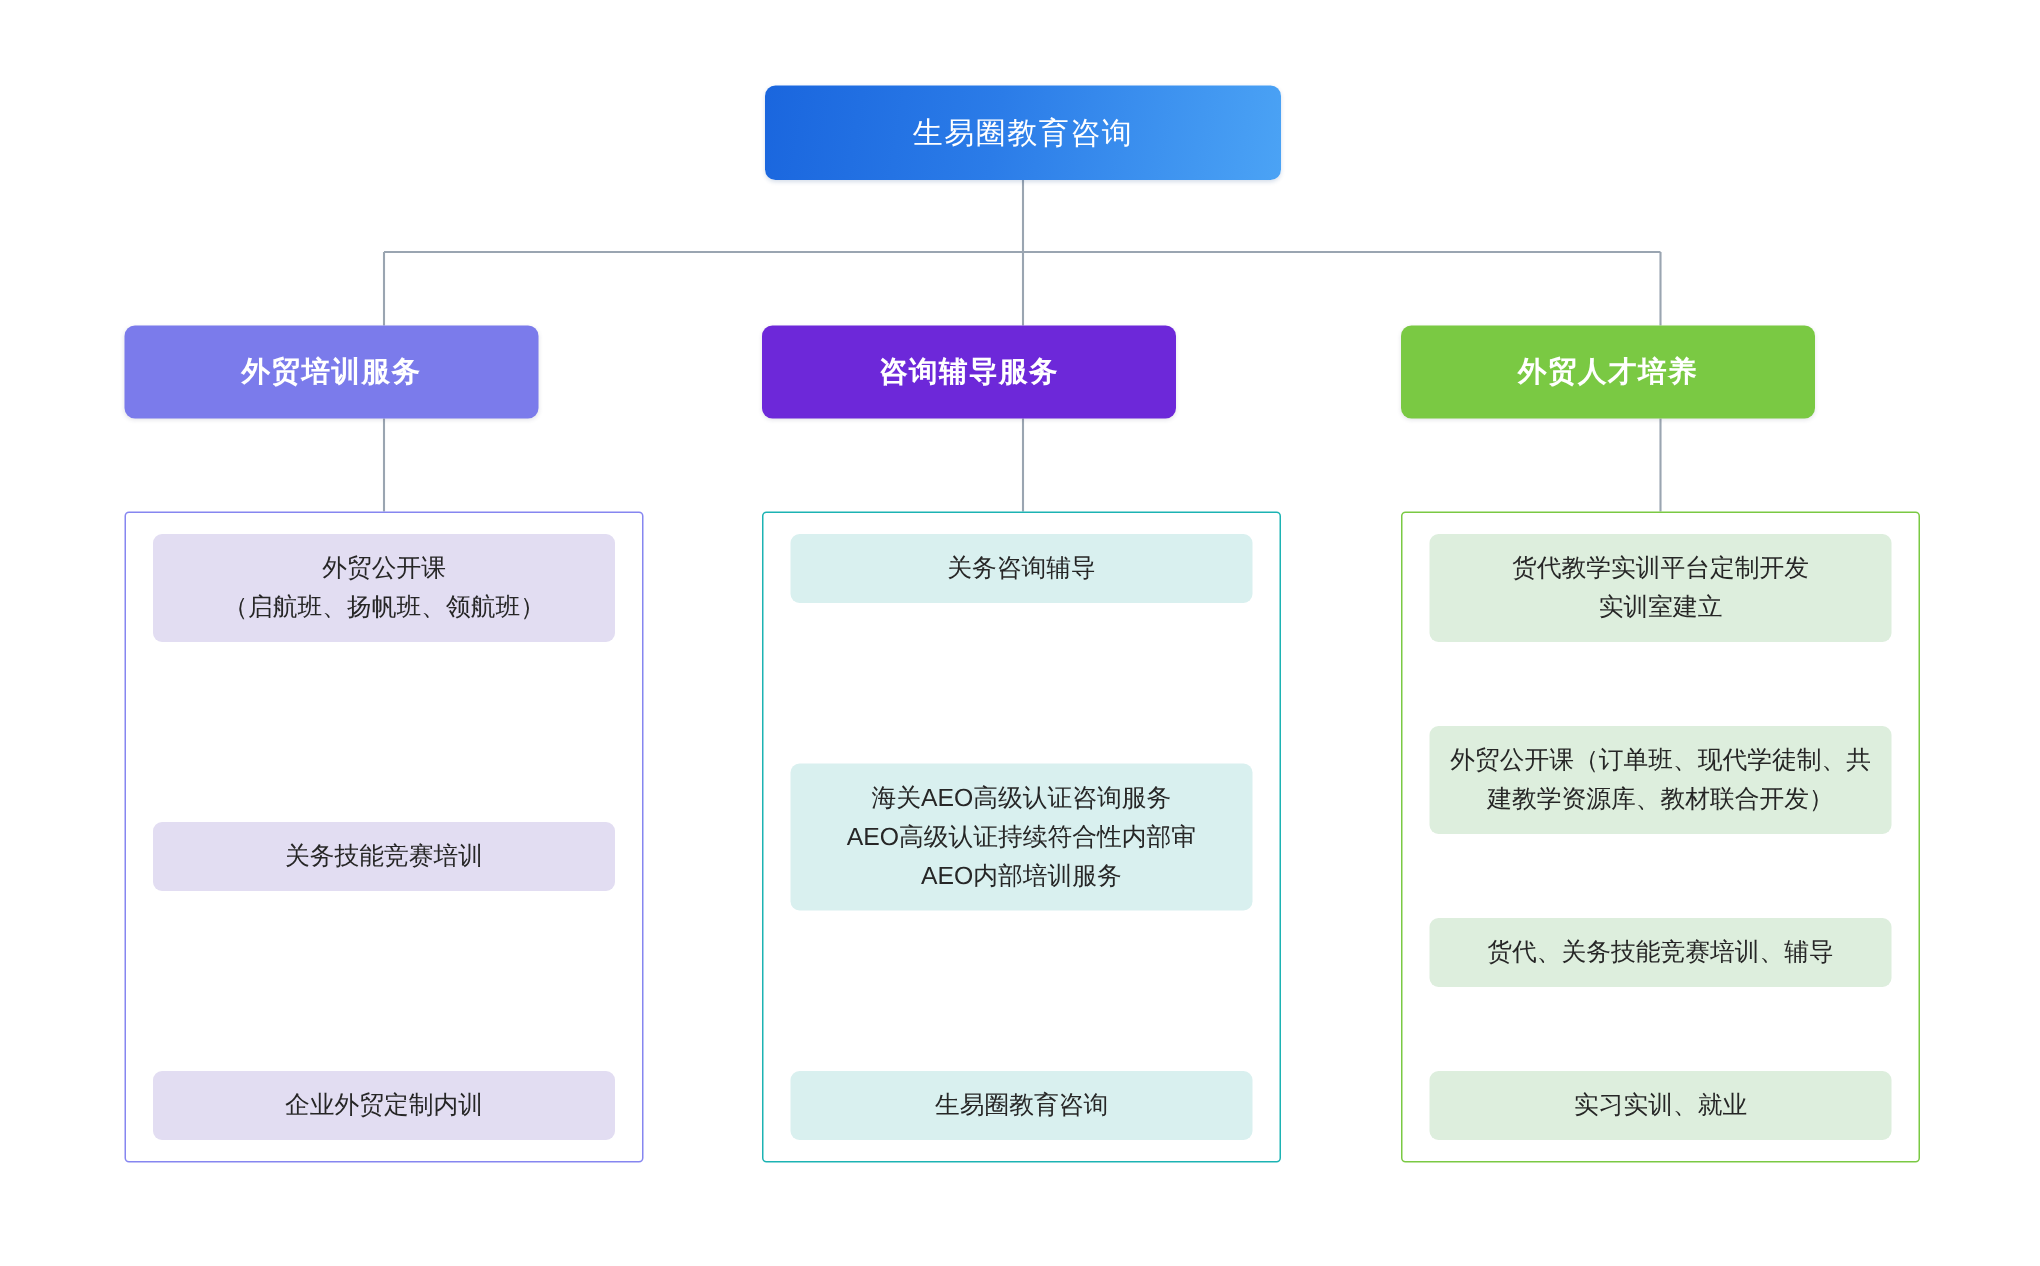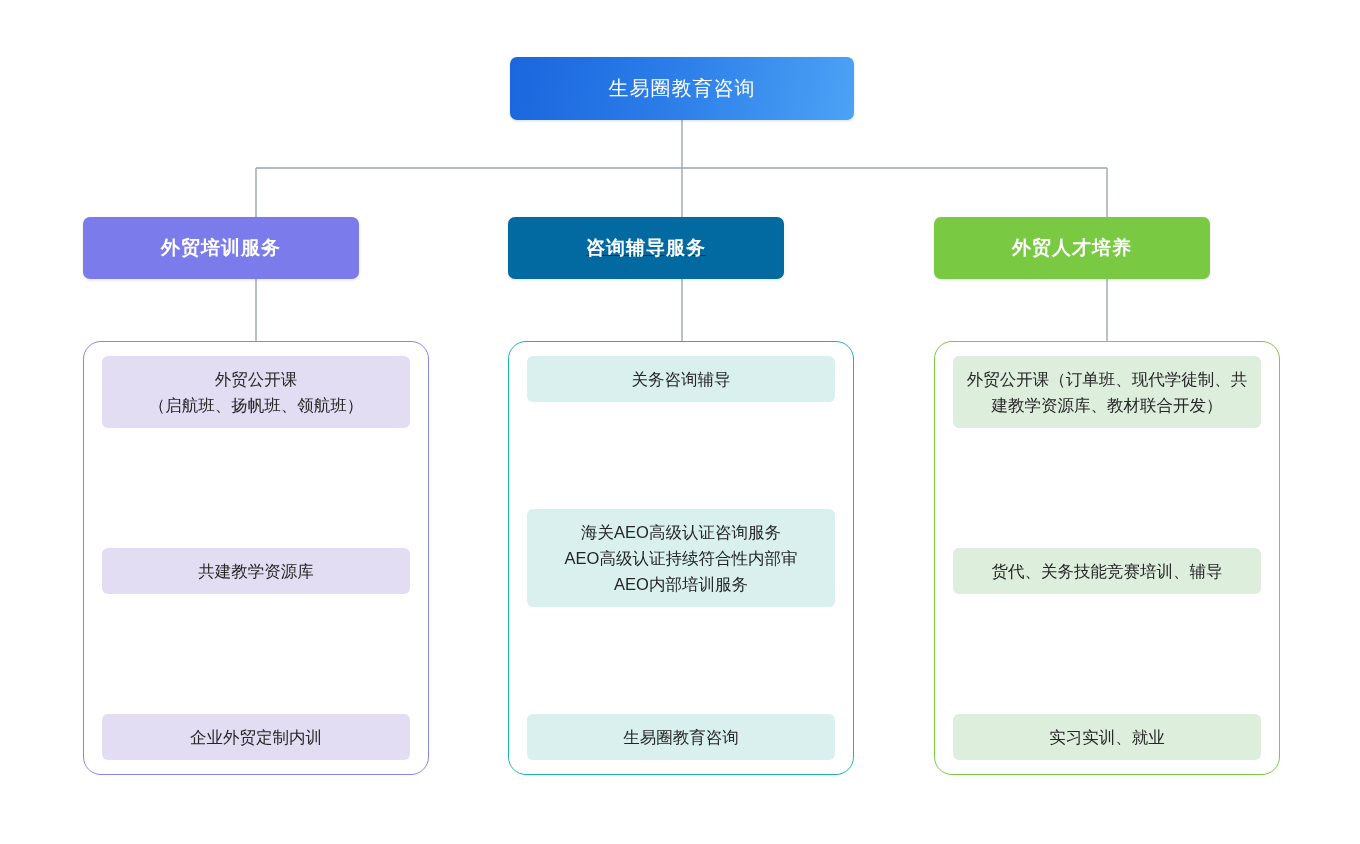--- a/index.html
+++ b/index.html
@@ -75,32 +75,32 @@
     justify-content: center;
     box-shadow: 0 1px 3px rgba(60,60,90,0.14);
   }
   .branch-header .node-label {
     color: #ffffff;
     font-size: 19px;
     font-weight: bold;
     letter-spacing: 1px;
   }
   .branch-1 .branch-header { background: #7b7beb; }
-  .branch-2 .branch-header { background: #0369a1; text-decoration: underline; }
+  .branch-2 .branch-header { background: #6d28d9; }
   .branch-3 .branch-header { background: #7ac943; }
 
   
   .items-container {
     position: absolute;
     top: 341px;
     left: 0;
     width: 346px;
     height: 434px;
     box-sizing: border-box;
-    border-radius: 18px;
+    border-radius: 3px;
     border: 1.6px solid #cccccc;
     background: #ffffff;
     padding: 14px 18px;
     display: flex;
     flex-direction: column;
     justify-content: space-between;
   }
   .branch-1 .items-container { border-color: #8686f0; }
   .branch-2 .items-container { border-color: #1cb3b3; }
   .branch-3 .items-container { border-color: #7ac943; }
@@ -154,21 +154,21 @@
   <div class="branch branch-1">
     <div class="branch-header">
       <span class="node-label">外贸培训服务</span>
     </div>
     <div class="items-container">
       <div class="item-card">
         <span class="card-text">外贸公开课
 （启航班、扬帆班、领航班）</span>
       </div>
       <div class="item-card">
-        <span class="card-text">共建教学资源库</span>
+        <span class="card-text">关务技能竞赛培训</span>
       </div>
       <div class="item-card">
         <span class="card-text">企业外贸定制内训</span>
       </div>
     </div>
   </div>
 
   <div class="branch branch-2">
     <div class="branch-header">
       <span class="node-label">咨询辅导服务</span>
@@ -187,20 +187,24 @@
       </div>
     </div>
   </div>
 
   <div class="branch branch-3">
     <div class="branch-header">
       <span class="node-label">外贸人才培养</span>
     </div>
     <div class="items-container">
       <div class="item-card">
+        <span class="card-text">货代教学实训平台定制开发
+实训室建立</span>
+      </div>
+      <div class="item-card">
         <span class="card-text">外贸公开课（订单班、现代学徒制、共建教学资源库、教材联合开发）</span>
       </div>
       <div class="item-card">
         <span class="card-text">货代、关务技能竞赛培训、辅导</span>
       </div>
       <div class="item-card">
         <span class="card-text">实习实训、就业</span>
       </div>
     </div>
   </div>

